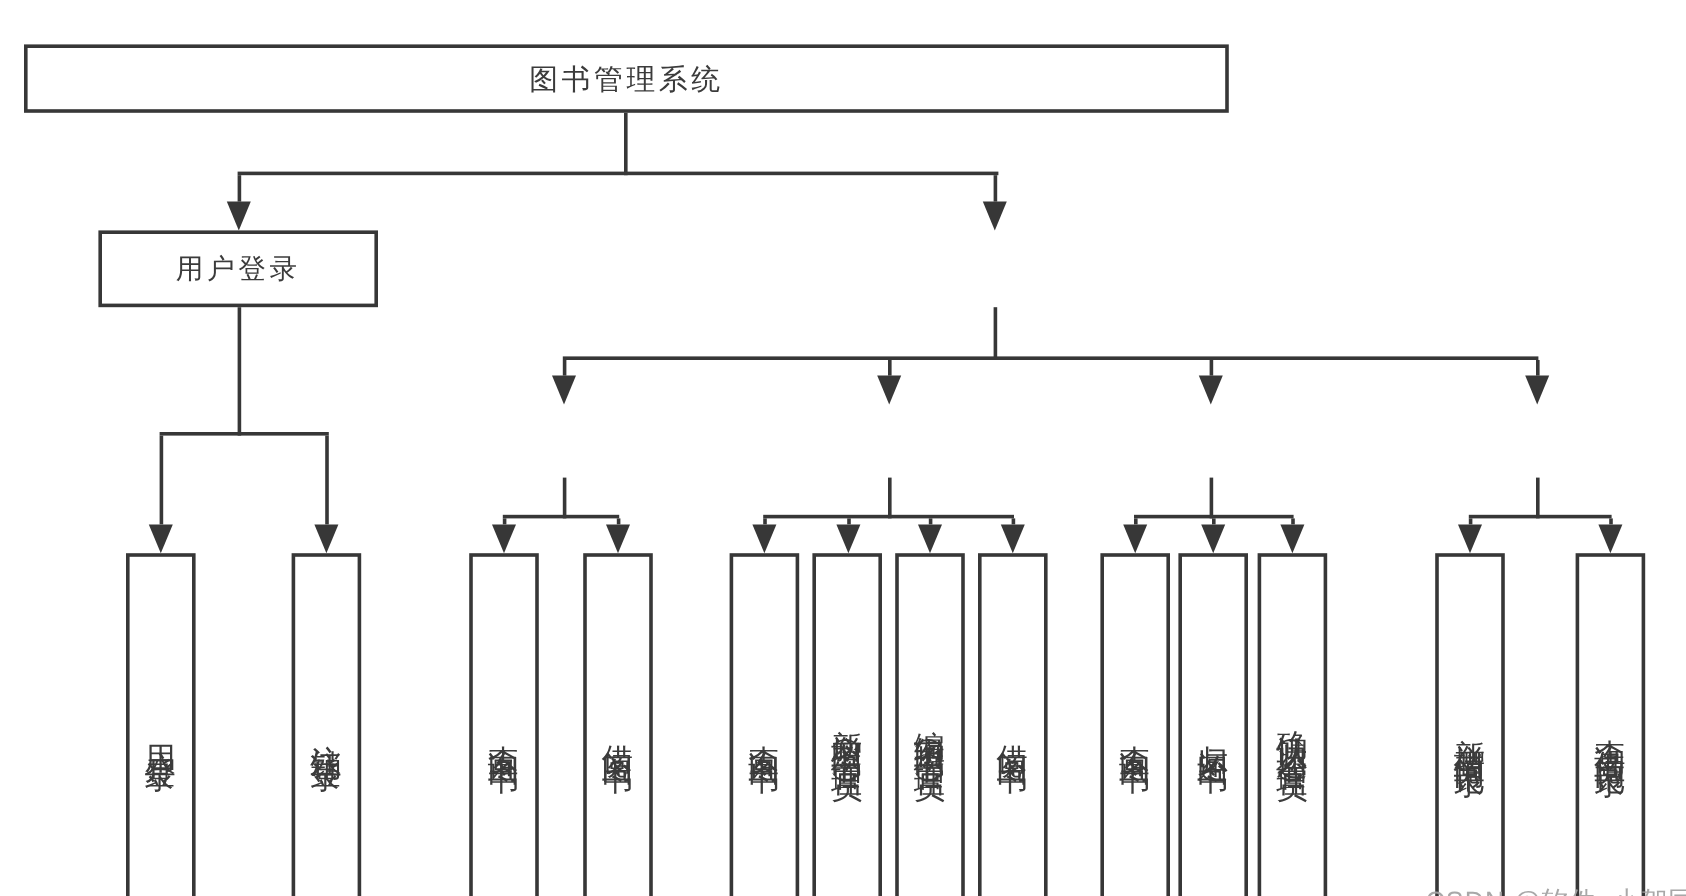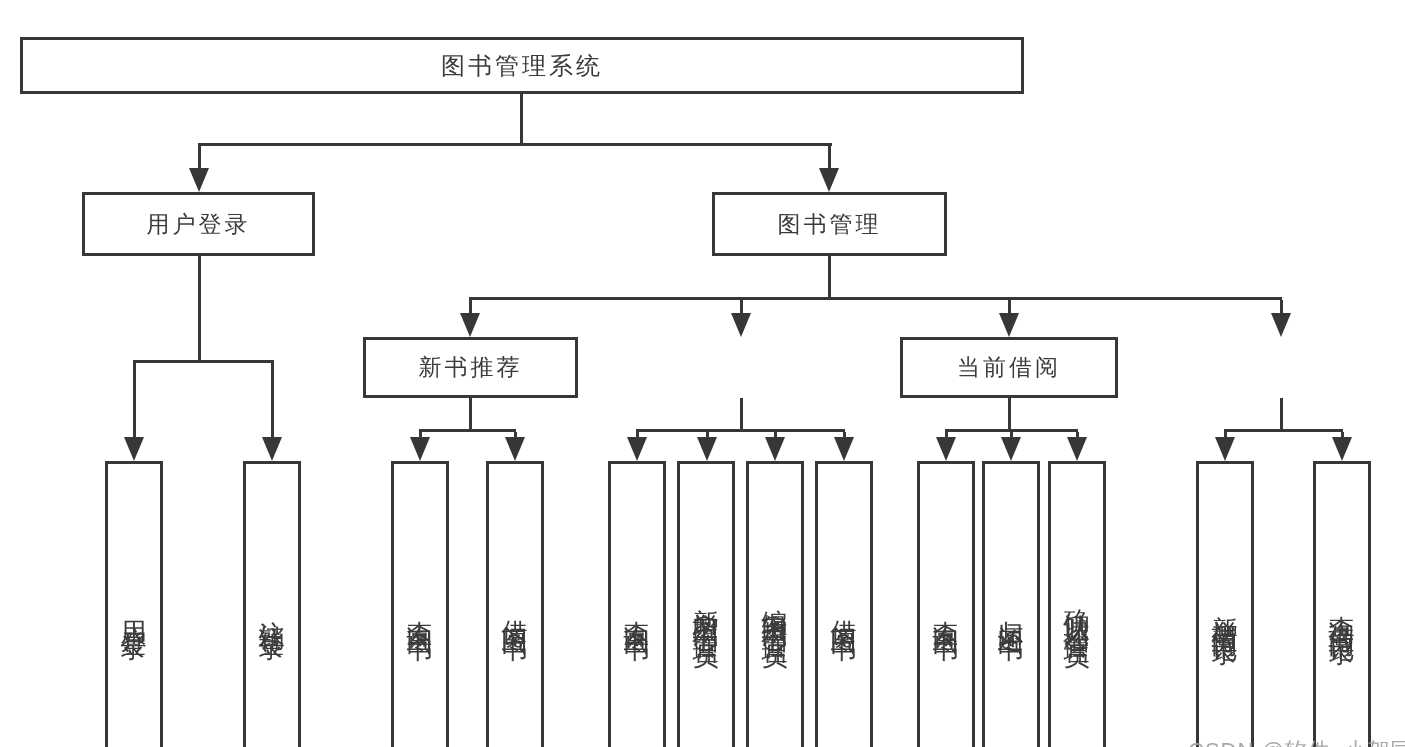--- a/index.html
+++ b/index.html
@@ -38,42 +38,39 @@
   <div class="box hbox rootbox" style="left:20px;top:13px;width:1004px;height:57px">图书管理系统</div>
 
   <div class="vline" style="left:520px;top:70px;height:52px"></div>
   <div class="hline" style="left:198px;top:119px;width:634px"></div>
   <div class="vline" style="left:198px;top:122px;height:22px"></div>
   <div class="vline" style="left:828px;top:122px;height:22px"></div>
   <div class="arrow" style="left:189px;top:144px"></div>
   <div class="arrow" style="left:819px;top:144px"></div>
 
   <div class="box hbox" style="left:82px;top:168px;width:233px;height:64px">用户登录</div>
-  <div class="box hbox" style="left:712px;top:168px;width:235px;height:64px">图书管理</div>
 
   <div class="vline" style="left:198px;top:232px;height:107px"></div>
   <div class="hline" style="left:133px;top:336px;width:141px"></div>
   <div class="vline" style="left:133px;top:339px;height:74px"></div>
   <div class="vline" style="left:271px;top:339px;height:74px"></div>
   <div class="arrow" style="left:124px;top:413px"></div>
   <div class="arrow" style="left:262px;top:413px"></div>
 
   <div class="vline" style="left:828px;top:232px;height:44px"></div>
   <div class="hline" style="left:469px;top:273px;width:813px"></div>
   <div class="vline" style="left:469px;top:276px;height:13px"></div>
   <div class="vline" style="left:740px;top:276px;height:13px"></div>
   <div class="vline" style="left:1008px;top:276px;height:13px"></div>
   <div class="vline" style="left:1280px;top:276px;height:13px"></div>
   <div class="arrow" style="left:460px;top:289px"></div>
   <div class="arrow" style="left:731px;top:289px"></div>
   <div class="arrow" style="left:999px;top:289px"></div>
   <div class="arrow" style="left:1271px;top:289px"></div>
 
-  <div class="box hbox" style="left:363px;top:313px;width:215px;height:61px">新书推荐</div>
-  <div class="box hbox" style="left:900px;top:313px;width:218px;height:61px">当前借阅</div>
 
   <div class="vline" style="left:469px;top:374px;height:34px"></div>
   <div class="hline" style="left:419px;top:405px;width:97px"></div>
   <div class="vline" style="left:419px;top:408px;height:5px"></div>
   <div class="vline" style="left:514px;top:408px;height:5px"></div>
   <div class="arrow" style="left:410px;top:413px"></div>
   <div class="arrow" style="left:505px;top:413px"></div>
 
   <div class="vline" style="left:740px;top:374px;height:34px"></div>
   <div class="hline" style="left:636px;top:405px;width:209px"></div>

